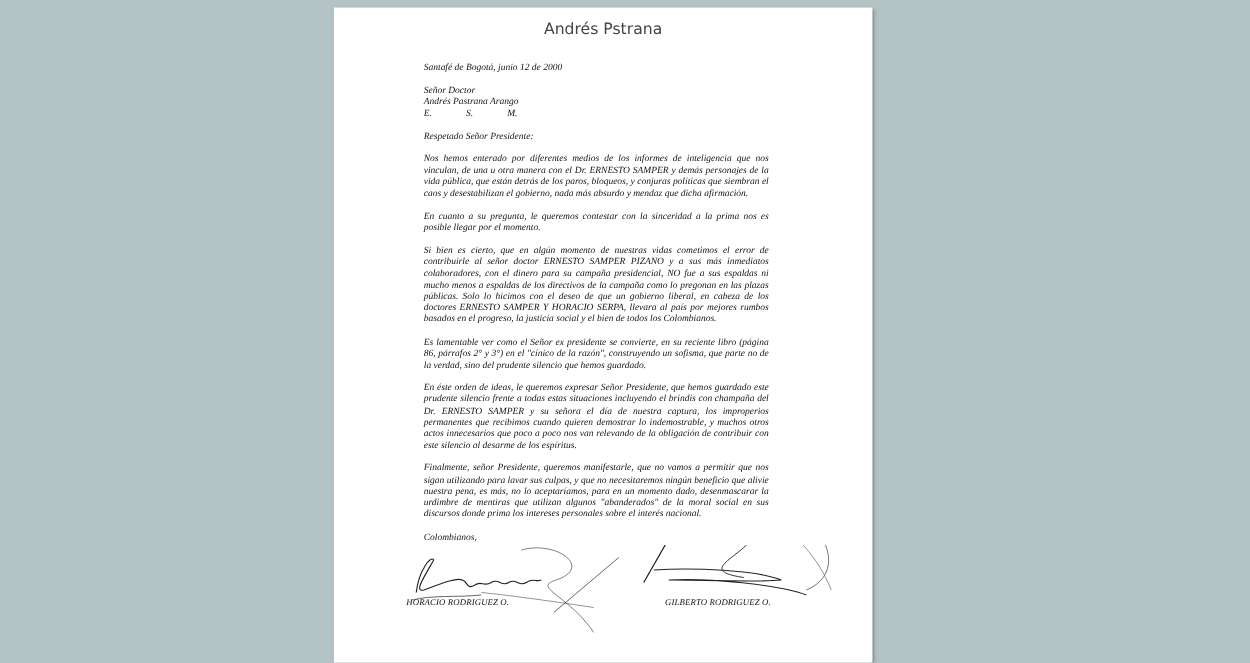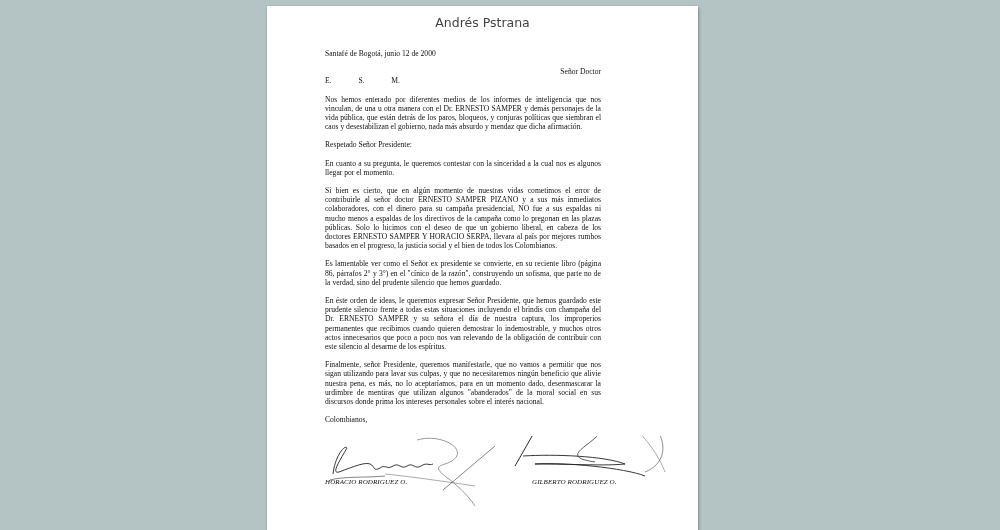--- a/index.html
+++ b/index.html
@@ -14,22 +14,23 @@
     background:#ffffff;
     box-shadow: 1px 2px 3px rgba(60,80,80,0.45), 0 0 1px rgba(0,0,0,0.2);
   }
   .page-title {
     position:absolute; left:0; right:0; top:9px;
     text-align:center;
     font-family:"DejaVu Sans", sans-serif;
     font-size:12.5px; color:#444;
   }
   .letter {
-    position:absolute; left:58px; top:43px; width:276px;
+    position:absolute; left:72px; top:43px; width:276px;
     font-family:"Liberation Serif", serif;
+    font-style:italic;
     font-size:7.6px; line-height:9.2px;
     color:#111;
   }
   .letter p { margin:0 0 9px 0; text-align:justify; }
   .letter .line { display:block; }
   .esm { display:flex; width:75px; justify-content:space-between; }
   .sig-area {
     position:absolute; left:58px; top:430px; width:360px; height:85px;
   }
   .sig-name {
@@ -40,33 +41,34 @@
 </style>
 </head>
 <body>
 
 <div class="page">
   <div class="page-title">Andrés Pstrana</div>
 
   <div class="letter">
     <p>Santafé de Bogotá, junio 12 de 2000</p>
 
-    <p style="text-align:right">
+    <p style="text-align:left">
       <span class="line">Señor Doctor</span>
+      <span class="line">Andrés Pastrana Arango</span>
       <span class="esm">
         <span>E.</span>
         <span>S.</span>
         <span>M.</span>
       </span>
     </p>
 
+    <p>Respetado Señor Presidente:</p>
+
     <p>Nos hemos enterado por diferentes medios de los informes de inteligencia que nos vinculan, de una u otra manera con el Dr. ERNESTO SAMPER y demás personajes de la vida pública, que están detrás de los paros, bloqueos, y conjuras políticas que siembran el caos y desestabilizan el gobierno, nada más absurdo y mendaz que dicha afirmación.</p>
-
-    <p>Respetado Señor Presidente:</p>
-    <p>En cuanto a su pregunta, le queremos contestar con la sinceridad a la cual nos es algunos llegar por el momento.</p>
+    <p>En cuanto a su pregunta, le queremos contestar con la sinceridad a la prima nos es posible llegar por el momento.</p>
     <p>Si bien es cierto, que en algún momento de nuestras vidas cometimos el error de contribuirle al señor doctor ERNESTO SAMPER PIZANO y a sus más inmediatos colaboradores, con el dinero para su campaña presidencial, NO fue a sus espaldas ni mucho menos a espaldas de los directivos de la campaña como lo pregonan en las plazas públicas. Solo lo hicimos con el deseo de que un gobierno liberal, en cabeza de los doctores ERNESTO SAMPER Y HORACIO SERPA, llevara al país por mejores rumbos basados en el progreso, la justicia social y el bien de todos los Colombianos.</p>
     <p>Es lamentable ver como el Señor ex presidente se convierte, en su reciente libro (página 86, párrafos 2° y 3°) en el "cínico de la razón", construyendo un sofisma, que parte no de la verdad, sino del prudente silencio que hemos guardado.</p>
     <p>En éste orden de ideas, le queremos expresar Señor Presidente, que hemos guardado este prudente silencio frente a todas estas situaciones incluyendo el brindis con champaña del Dr. ERNESTO SAMPER y su señora el día de nuestra captura, los improperios permanentes que recibimos cuando quieren demostrar lo indemostrable, y muchos otros actos innecesarios que poco a poco nos van relevando de la obligación de contribuir con este silencio al desarme de los espíritus.</p>
     <p>Finalmente, señor Presidente, queremos manifestarle, que no vamos a permitir que nos sigan utilizando para lavar sus culpas, y que no necesitaremos ningún beneficio que alivie nuestra pena, es más, no lo aceptaríamos, para en un momento dado, desenmascarar la urdimbre de mentiras que utilizan algunos "abanderados" de la moral social en sus discursos donde prima los intereses personales sobre el interés nacional.</p>
 
     <p>Colombianos,</p>
   </div>
 
   <div class="sig-area">
     <svg class="signatures" width="360" height="85" viewBox="0 0 360 85">

